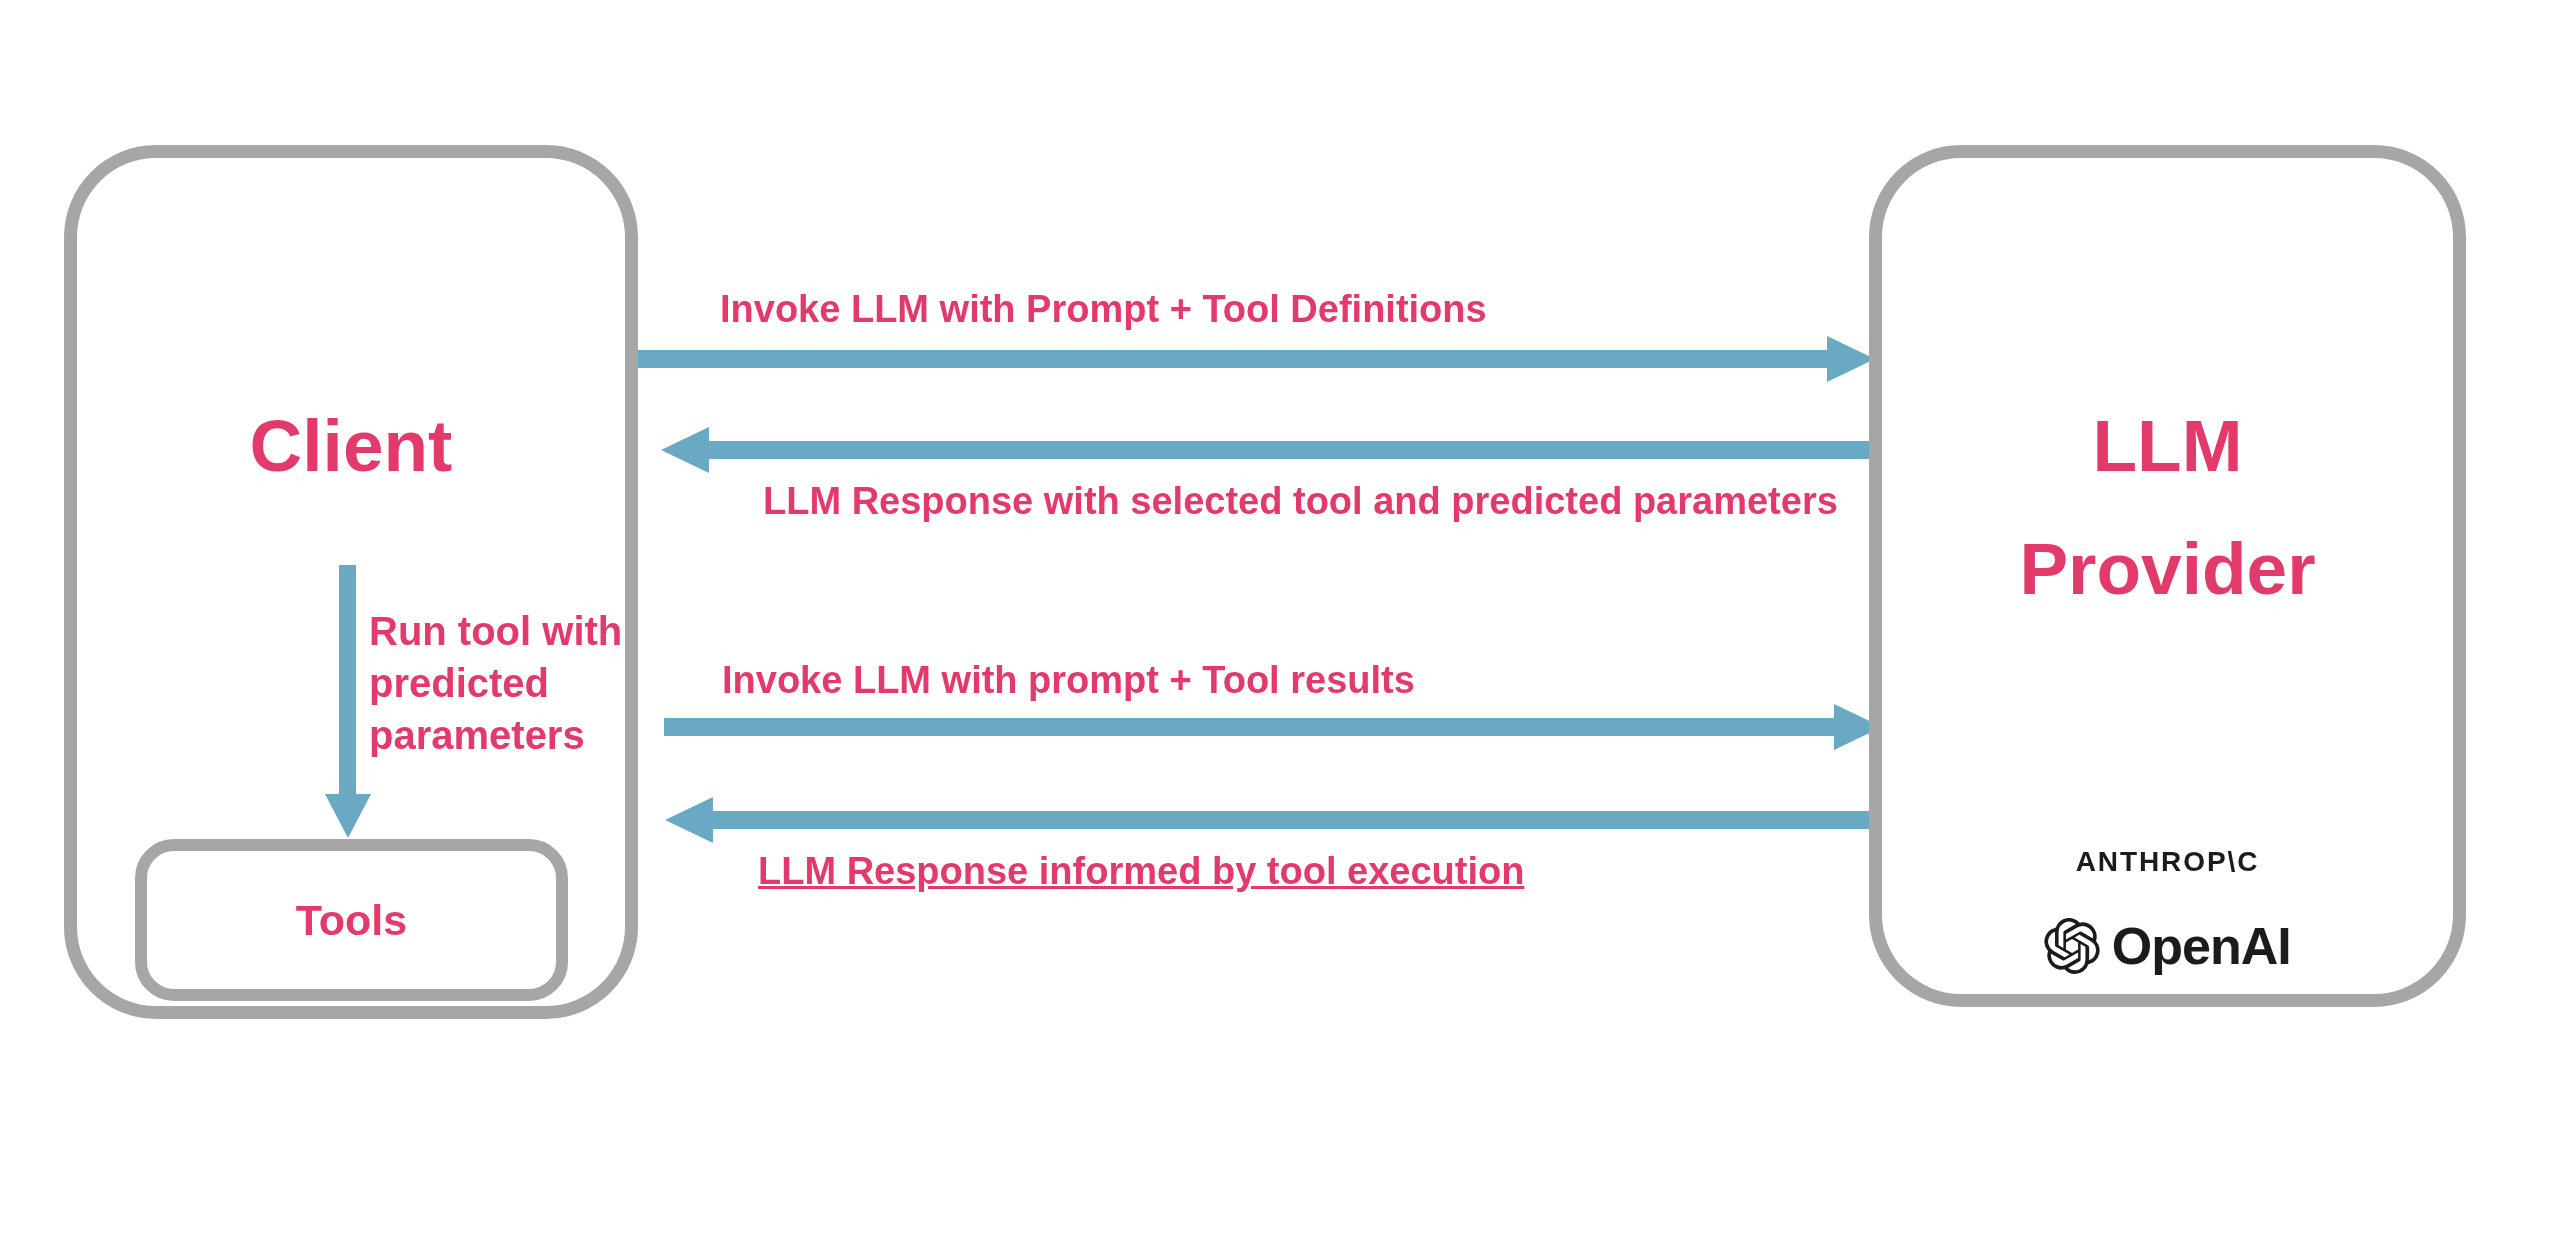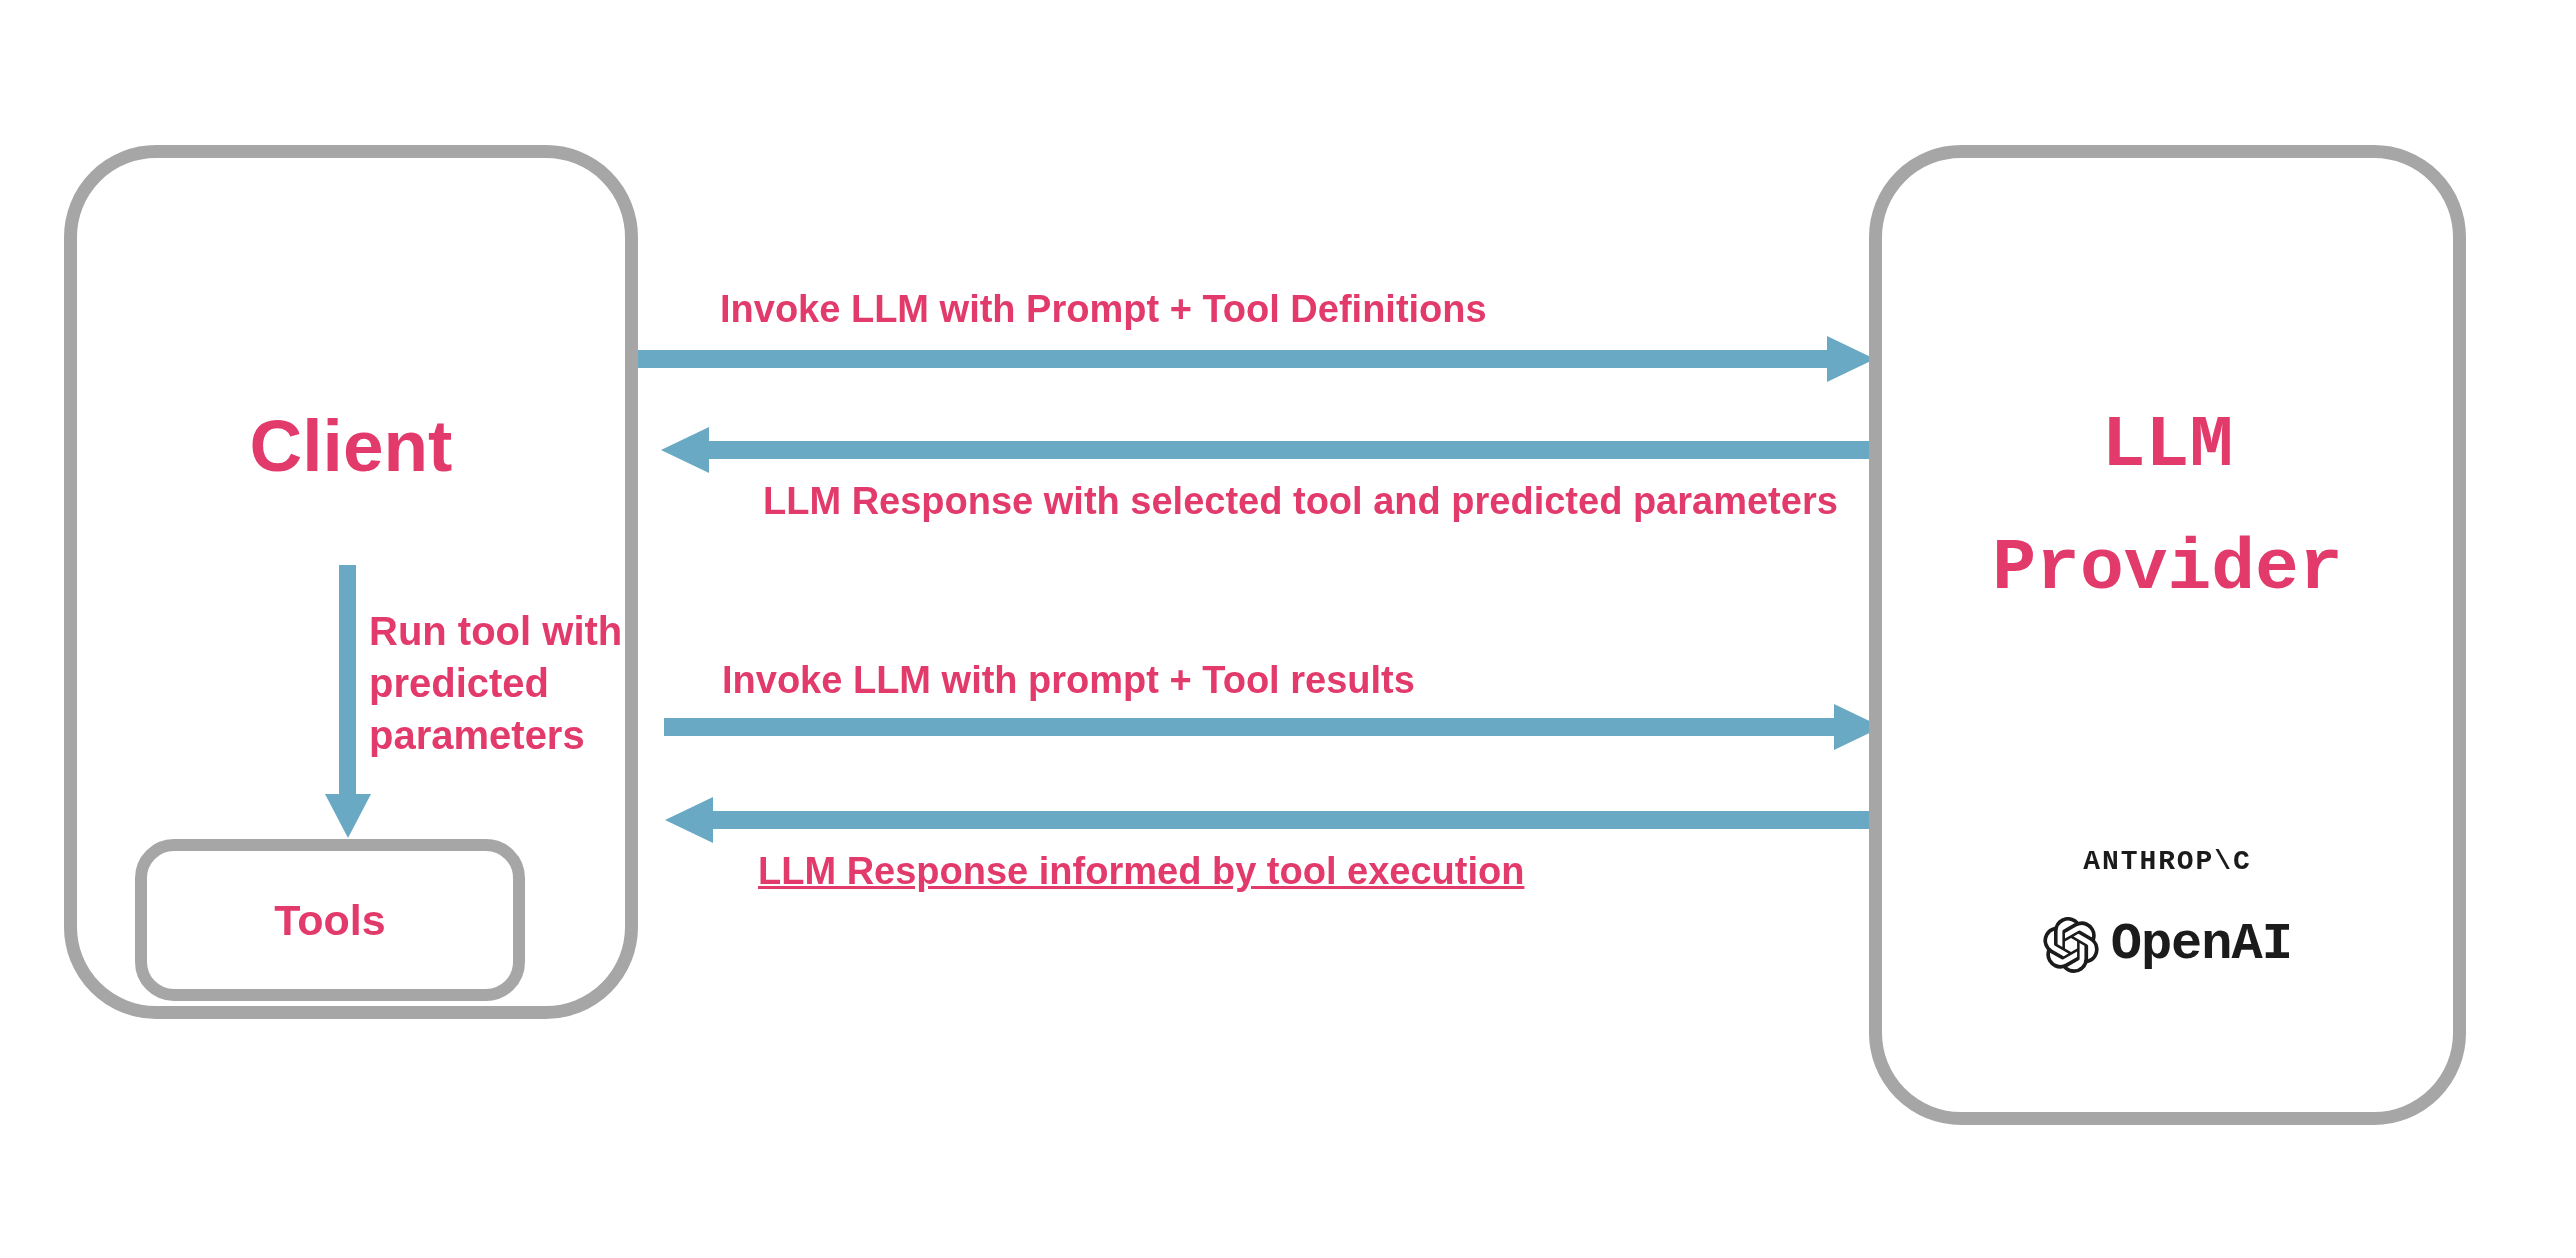--- a/index.html
+++ b/index.html
@@ -21,40 +21,40 @@
   }
 
   
   .big-box{
     position:absolute;
     border:13.5px solid var(--gray);
     border-radius:92px;
     background:var(--bg);
   }
   #client-box{left:64px;top:145px;width:574px;height:874px;}
-  #llm-box{left:1869px;top:145px;width:597px;height:980px;font-family:Liberation Mono, monospace;}
+  #llm-box{left:1869px;top:145px;width:597px;height:862px;}
 
   .box-title{
     position:absolute;
     left:0;top:215px;
     width:100%;
     text-align:center;
     font-size:73px;
     font-weight:700;
     line-height:1.35;
     color:var(--pink);
     letter-spacing:0px;
   }
   .box-title span{display:block;margin-top:24px;}
 
   
   #tools-box{
     position:absolute;
     left:135px;top:839px;
-    width:390px;height:162px;
+    width:433px;height:162px;
     border:12.6px solid var(--gray);
     border-radius:39px;
     background:var(--bg);
     display:flex;align-items:center;justify-content:center;
   }
   #tools-label{
     font-size:43px;font-weight:700;color:var(--pink);
   }
 
   

